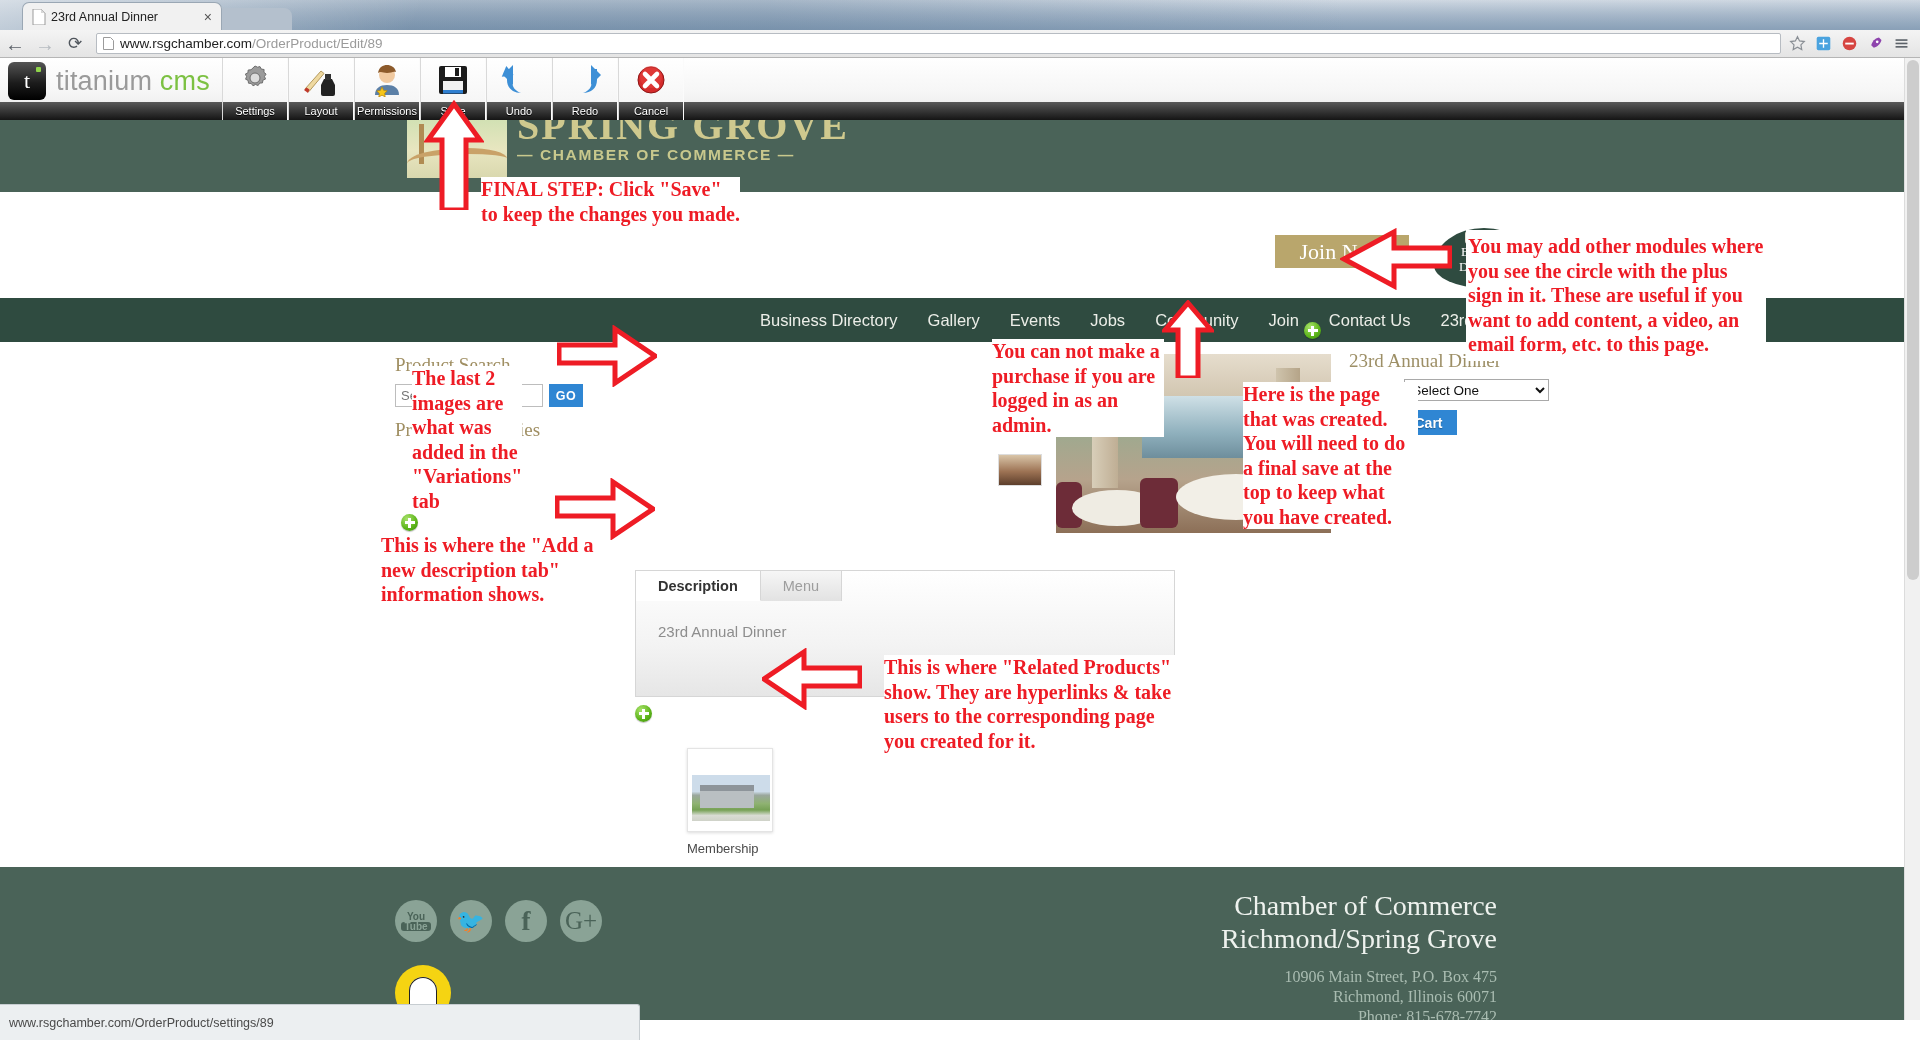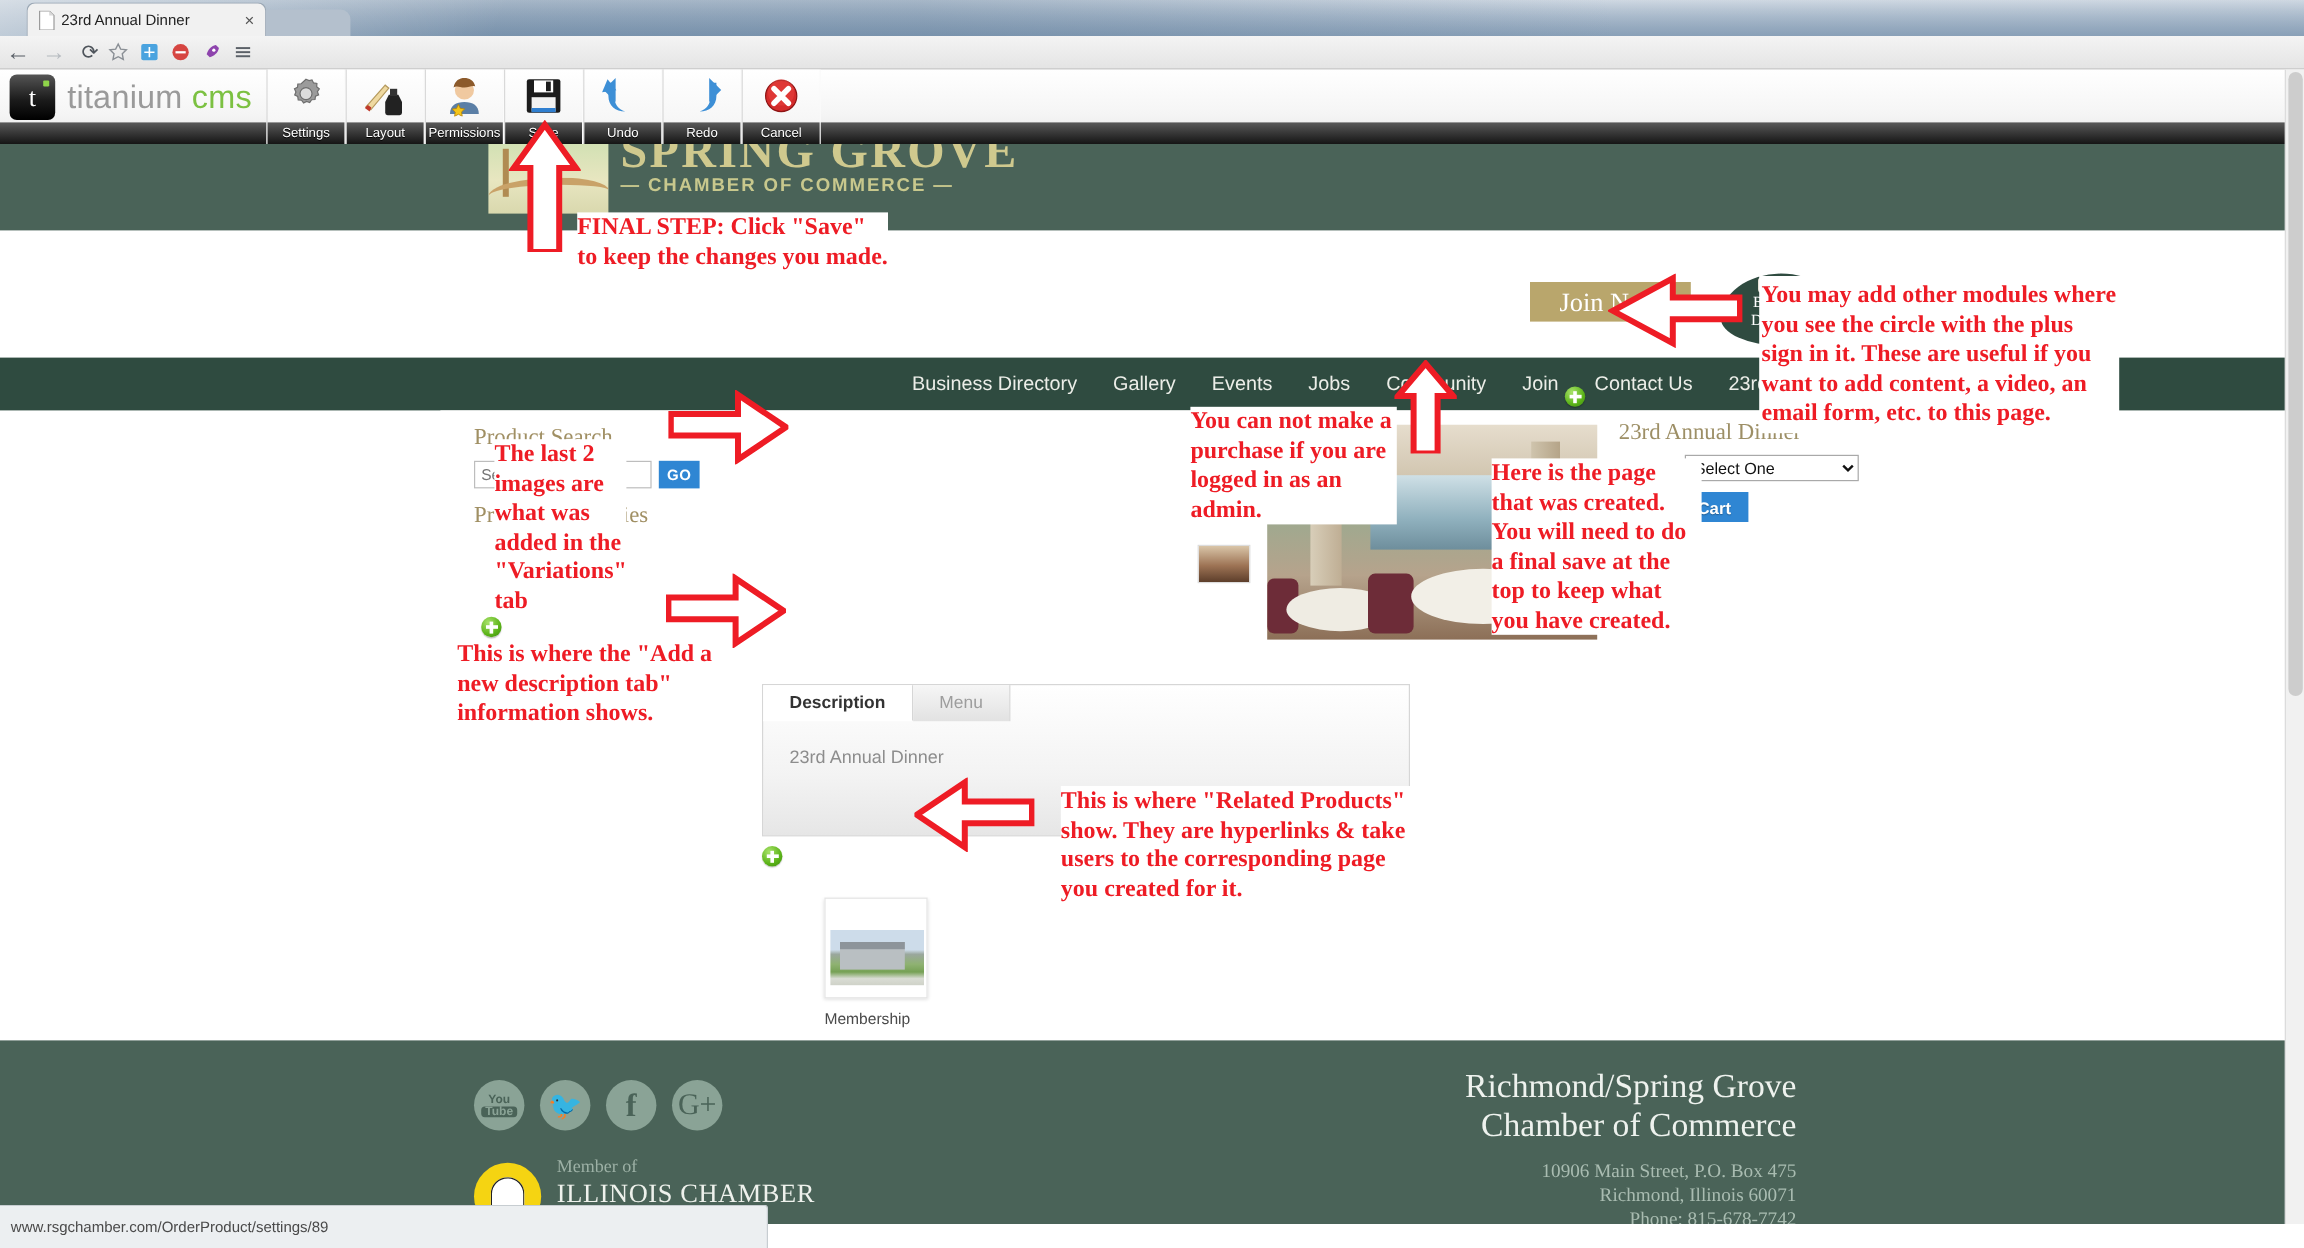--- a/index.html
+++ b/index.html
@@ -312,20 +312,26 @@
         <path d="M9 0l4 4H9z" fill="#d8d8d8"></path>
     </svg>
     <span class="tab-title">23rd Annual Dinner</span>
     <span class="tab-close">×</span>
   </div>
 
   <div class="toolbar-row">
     <span class="nav-btn">←</span>
     <span class="nav-btn disabled">→</span>
     <span class="nav-btn reload">⟳</span>
+    <div class="omnibox">
+      <svg class="doc-ico" viewBox="0 0 11 13">
+        <path d="M.5.5h7l3 3v9H.5z" fill="#fff" stroke="#9b9b9b"></path>
+      </svg>
+      <span class="url"><span>www.rsgchamber.com</span><span class="dim">/OrderProduct/Edit/89</span></span>
+    </div>
     <div class="chrome-icons">
       <svg class="ci" viewBox="0 0 20 20">
         <path d="M10 2l2.4 5 5.6.7-4 3.9 1 5.5L10 14.4 4.9 17.1l1-5.5-4-3.9 5.6-.7z" fill="none" stroke="#8a8f95" stroke-width="1.4"></path>
       </svg>
       <svg class="ci" viewBox="0 0 20 20">
         <rect x="2" y="2" width="16" height="16" rx="2" fill="#4aa3df"></rect>
           <path d="M5 10h10M10 5v10" stroke="#fff" stroke-width="1.6"></path>
       </svg>
       <svg class="ci" viewBox="0 0 20 20">
         <circle cx="10" cy="10" r="8" fill="#d64541"></circle>
@@ -552,30 +558,25 @@
         <div class="soc">
             <span class="fb">f</span>
           </div>
         <div class="soc">
             <span class="gp">G+</span>
           </div>
       </div>
 
       <div class="ilcc">
         <div class="dome"></div>
-        <div class="txt">
-          <div class="m">Member of</div>
-          <div class="a">ILLINOIS CHAMBER</div>
-          <div class="b">OF COMMERCE</div>
-        </div>
       </div>
 
       <div class="f-right">
+        <div class="f-name">Chamber of Commerce</div>
         <div class="f-name">Richmond/Spring Grove</div>
-        <div class="f-name">Chamber of Commerce</div>
         <div class="f-addr">
           <div>10906 Main Street, P.O. Box 475</div>
           <div>Richmond, Illinois 60071</div>
           <div>Phone: 815-678-7742</div>
 
         </div>
       </div>
 
     </div>
   </div>

